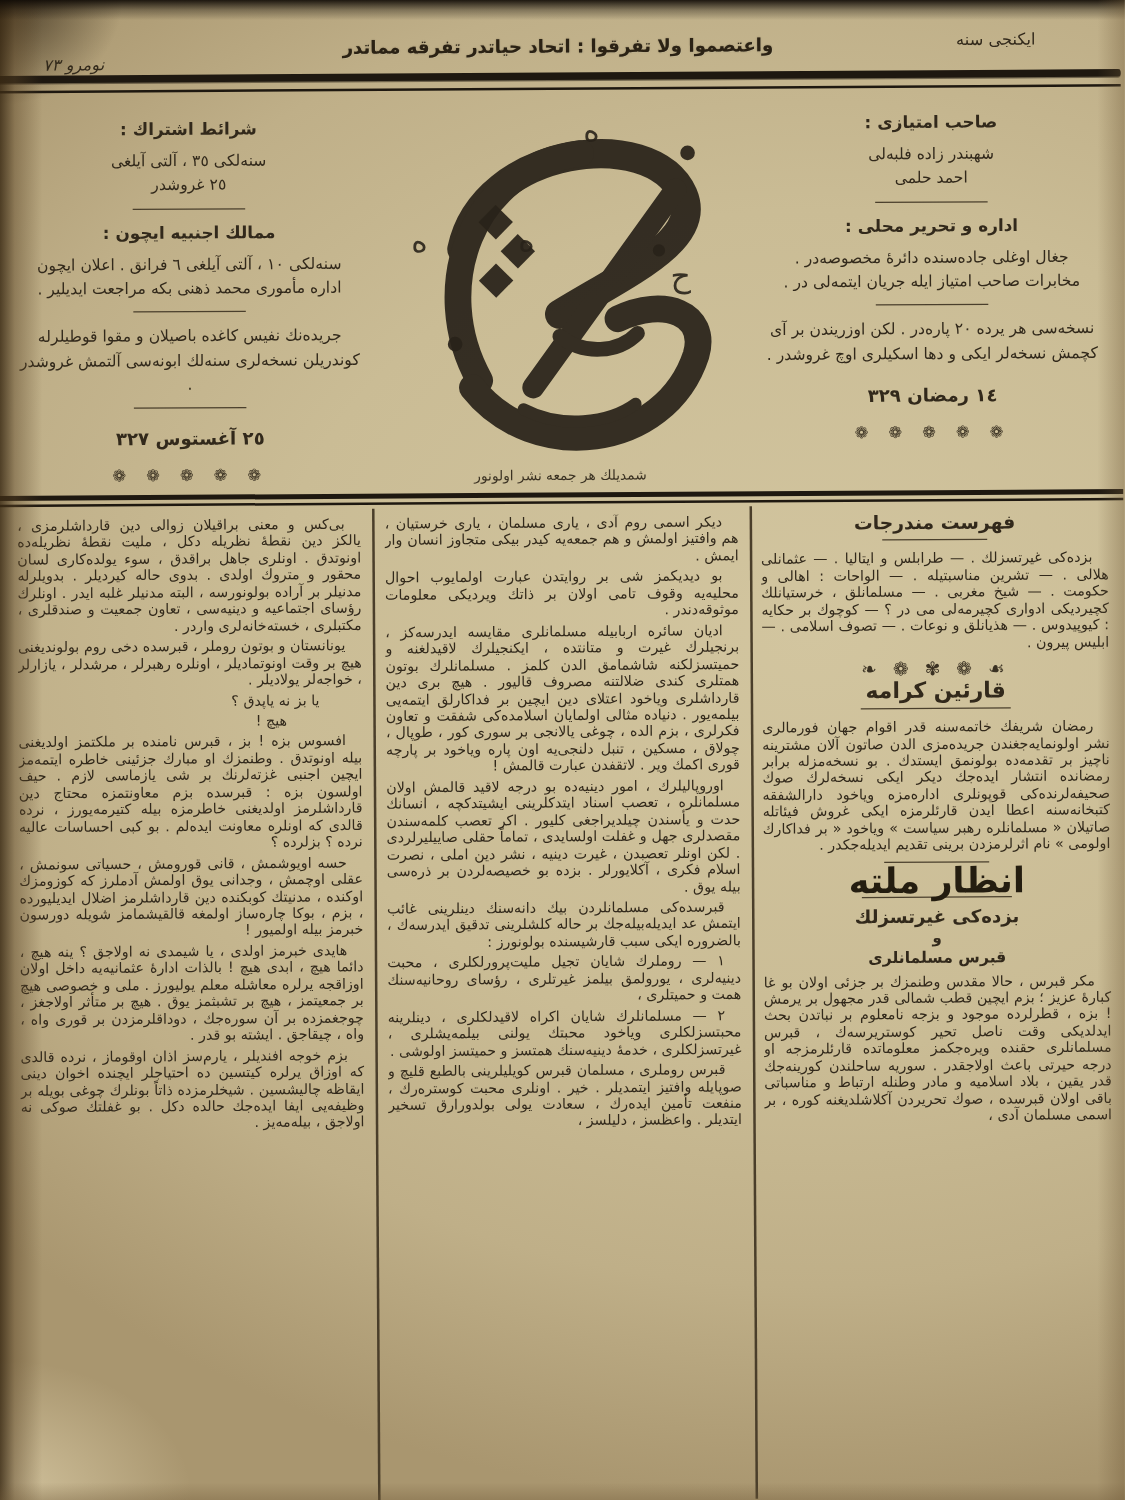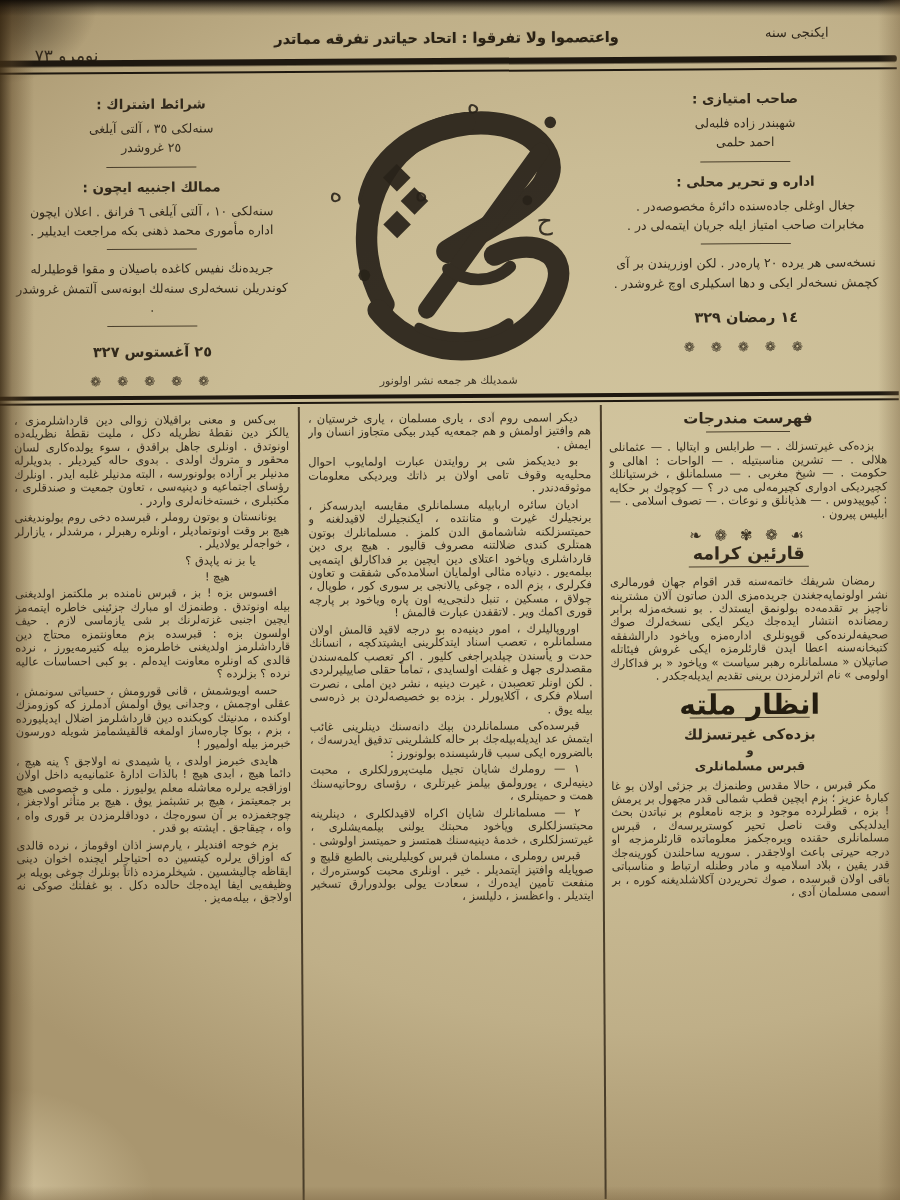--- a/index.html
+++ b/index.html
@@ -14,21 +14,21 @@
     background:linear-gradient(90deg, rgba(58,42,20,.85), rgba(90,68,38,.45) 12px, rgba(90,68,38,0) 100%);}
   .edge-top{position:absolute;left:0;top:0;right:0;height:16px;z-index:9;pointer-events:none;
     background:linear-gradient(180deg, rgba(16,11,6,.92), rgba(16,11,6,.35) 8px, rgba(16,11,6,0) 100%);}
   .edge-right{position:absolute;right:0;top:0;bottom:0;width:22px;z-index:9;pointer-events:none;
     background:linear-gradient(270deg, rgba(110,88,55,.4), rgba(110,88,55,0) 100%);}
   .edge-bottom{position:absolute;left:0;bottom:0;right:0;height:14px;z-index:9;pointer-events:none;
     background:linear-gradient(0deg, rgba(110,88,55,.35), rgba(110,88,55,0) 100%);}
   .tilt{position:absolute;inset:0;transform:rotate(-0.35deg);}
   
   .year-label{position:absolute;top:27px;right:68px;font-size:13px;}
-  .issue-label{position:absolute;top:43px;left:38px;font-size:17px;}
+  .issue-label{position:absolute;top:43px;left:38px;font-size:13px;font-style:italic;}
   .epigraph{position:absolute;top:30px;left:250px;width:400px;text-align:center;
     font-size:14.5px;font-weight:bold;letter-spacing:1px;color:#2b2214;
     text-shadow:0 0 1px rgba(43,34,20,.55), 0.5px 0.5px 0 rgba(214,202,168,.8);}
   .rule{position:absolute;left:0;right:0;background:#1e1810;}
   .rule-a{top:58px;height:6px;border-radius:2px;box-shadow:0 1px 0 rgba(30,24,16,.5);}
   .rule-b{top:70px;height:2px;}
   .rule-c{top:394px;height:4px;}
   .rule-d{top:401px;height:2px;}
   
   .hbox{position:absolute;width:272px;text-align:center;font-size:12.5px;line-height:1.55;}

